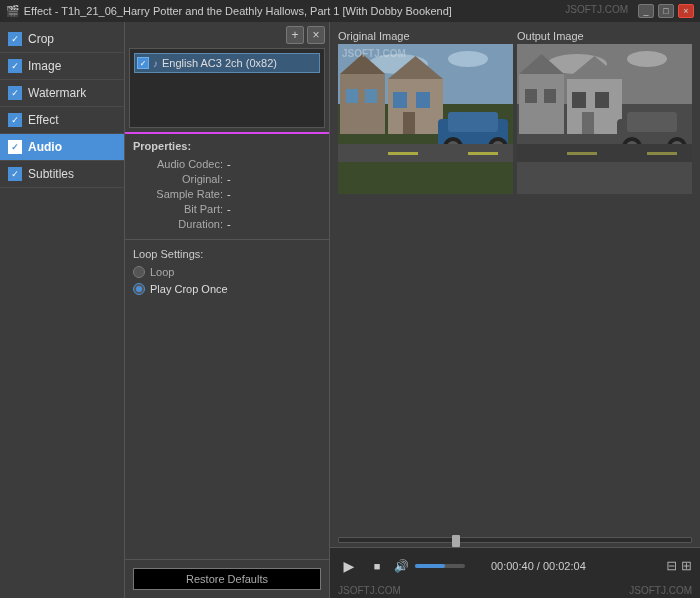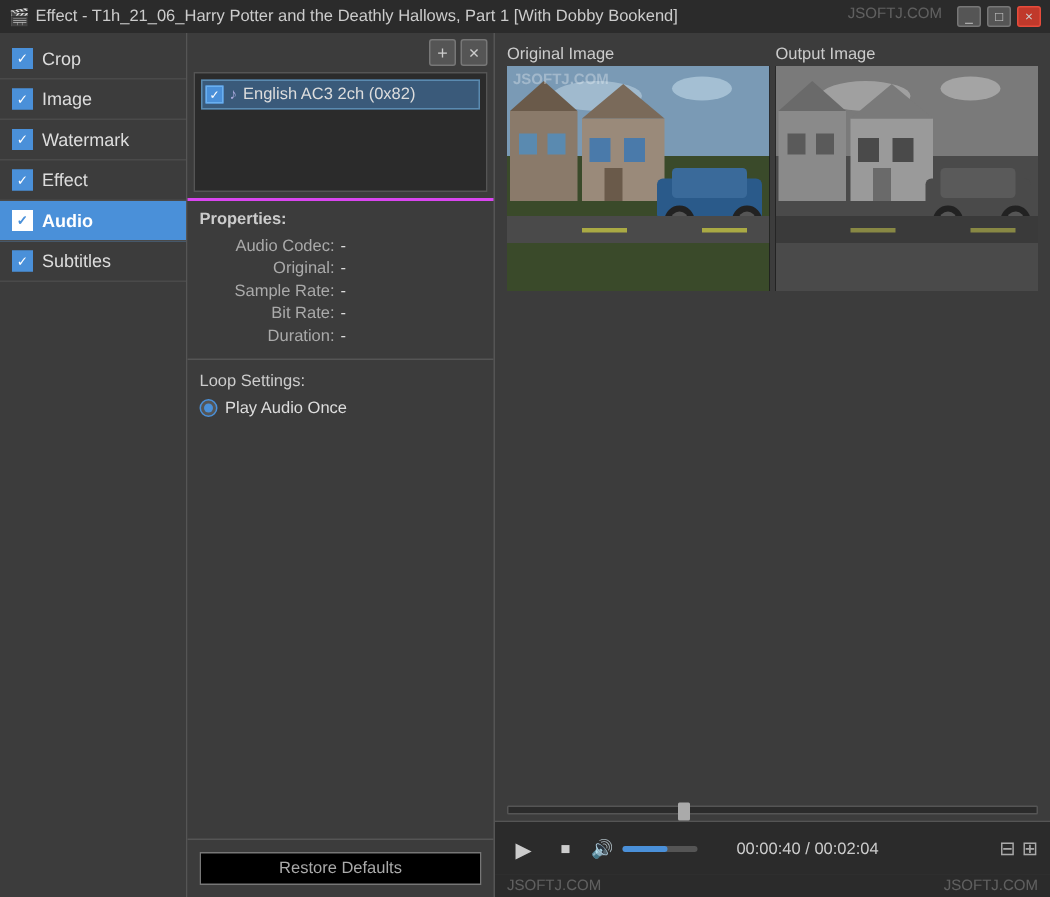--- a/index.html
+++ b/index.html
@@ -409,36 +409,40 @@
         </div>
         <div class="prop-row">
           <span class="prop-label">Original:</span>
           <span class="prop-value">-</span>
         </div>
         <div class="prop-row">
           <span class="prop-label">Sample Rate:</span>
           <span class="prop-value">-</span>
         </div>
         <div class="prop-row">
-          <span class="prop-label">Bit Rate:</span>
+          <span class="prop-label">Bit Part:</span>
           <span class="prop-value">-</span>
         </div>
         <div class="prop-row">
           <span class="prop-label">Duration:</span>
           <span class="prop-value">-</span>
         </div>
       </div>
     </div>
 
     <div class="loop-section">
       <div class="loop-title">Loop Settings:</div>
       <div class="radio-group">
+        <label class="radio-item">
+          <div class="radio-circle"></div>
+          <span>Loop</span>
+        </label>
         <label class="radio-item selected">
           <div class="radio-circle selected"></div>
-          <span>Play Audio Once</span>
+          <span>Play Crop Once</span>
         </label>
       </div>
     </div>
 
     <div class="restore-btn-area">
       <div class="restore-btn">Restore Defaults</div>
     </div>
 
   </div>
 

